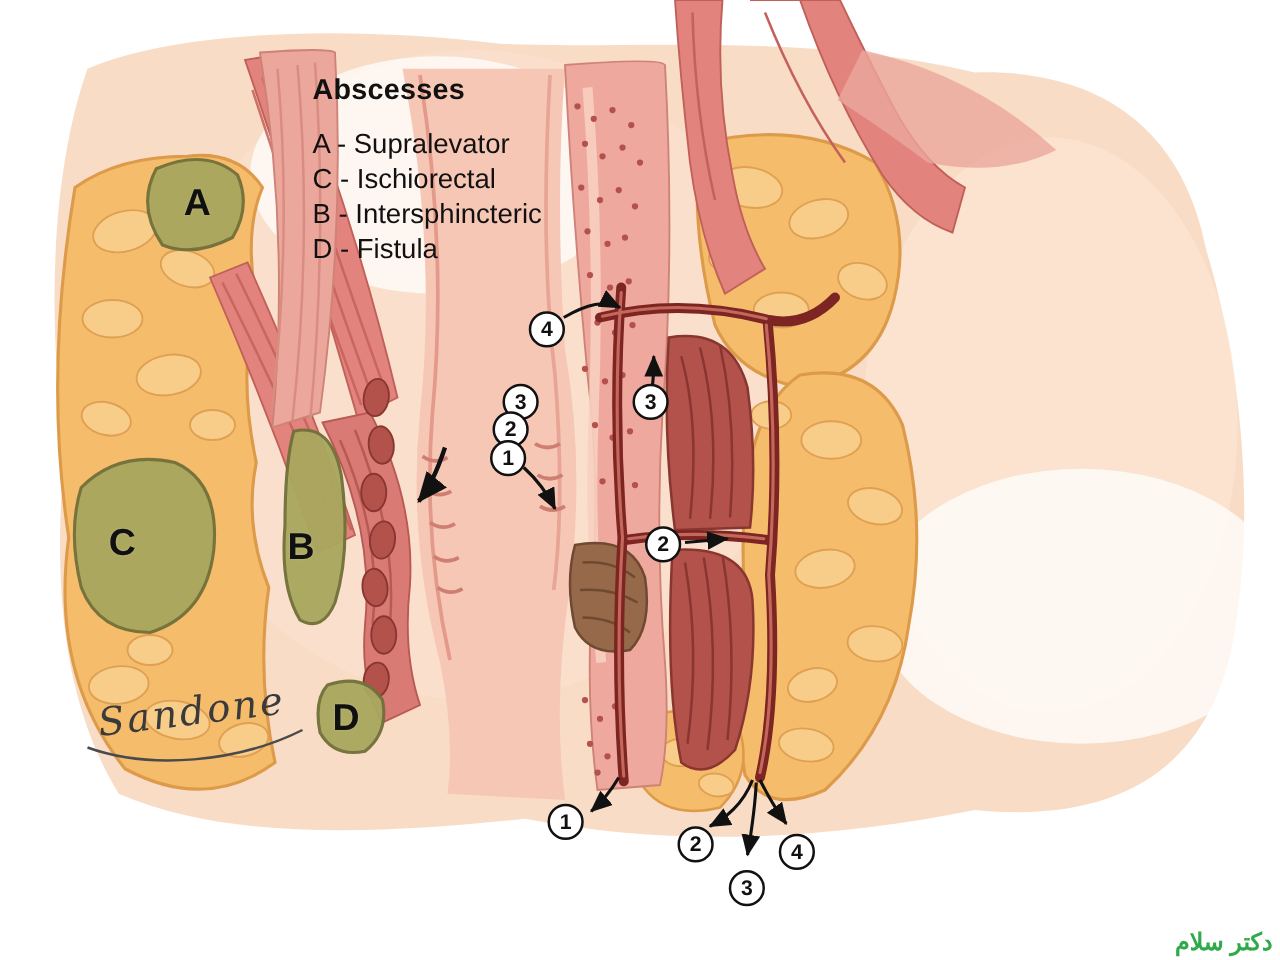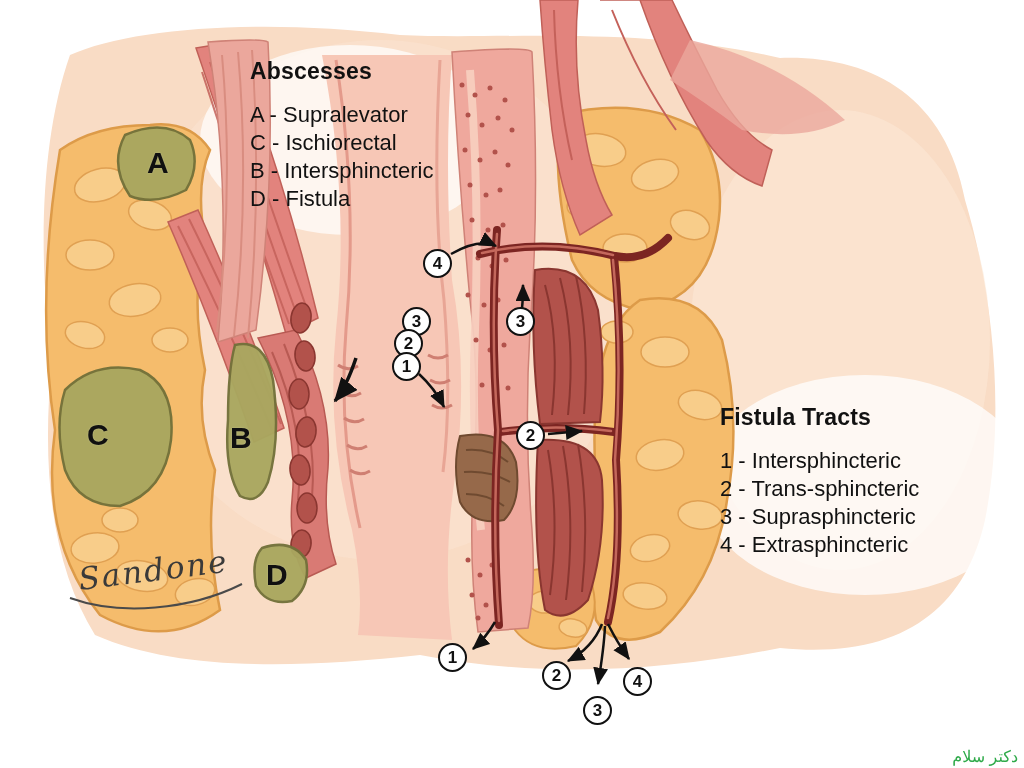--- a/index.html
+++ b/index.html
@@ -25,21 +25,21 @@
     display:flex;align-items:center;justify-content:center;
     font-size:17px;font-weight:600;
   }
   .signature{
     position:absolute;left:78px;top:550px;width:180px;
     font-family:"DejaVu Serif", serif;font-style:italic;font-size:31px;color:#3a3a3a;
     transform:rotate(-7deg);letter-spacing:2px;
   }
   .watermark{
     position:absolute;right:6px;bottom:2px;direction:rtl;
-    font-size:16px;font-weight:normal;color:#2faa4a;
+    font-size:19px;font-weight:bold;color:#2faa4a;
   }
 </style>
 </head>
 <body>
 
 <div id="stage">
 
   <svg id="art" viewBox="0 0 1024 768" aria-hidden="true">
     <defs>
       <marker id="ah" markerWidth="9" markerHeight="8" refX="6.5" refY="3" orient="auto">
@@ -264,29 +264,20 @@
   <div class="overlay" style="left:250px;top:58px;">
     <div class="legend-title">Abscesses</div>
     <div class="legend-items">
       <div class="legend-item">A - Supralevator</div>
       <div class="legend-item">C - Ischiorectal</div>
       <div class="legend-item">B - Intersphincteric</div>
       <div class="legend-item">D - Fistula</div>
     </div>
   </div>
 
-  <div class="overlay" style="left:720px;top:404px;">
-    <div class="legend-title">Fistula Tracts</div>
-    <div class="legend-items">
-      <div class="legend-item">1 - Intersphincteric</div>
-      <div class="legend-item">2 - Trans-sphincteric</div>
-      <div class="legend-item">3 - Suprasphincteric</div>
-      <div class="legend-item">4 - Extrasphincteric</div>
-    </div>
-  </div>
 
   <div class="letter-marker" style="left:147px;top:146px;">A</div>
   <div class="letter-marker" style="left:87px;top:418px;">C</div>
   <div class="letter-marker" style="left:230px;top:421px;">B</div>
   <div class="letter-marker" style="left:266px;top:558px;">D</div>
 
   <div class="num-circle" style="left:423px;top:249px;">4</div>
   <div class="num-circle" style="left:402px;top:307px;">3</div>
   <div class="num-circle" style="left:394px;top:329px;">2</div>
   <div class="num-circle" style="left:392px;top:352px;">1</div>

